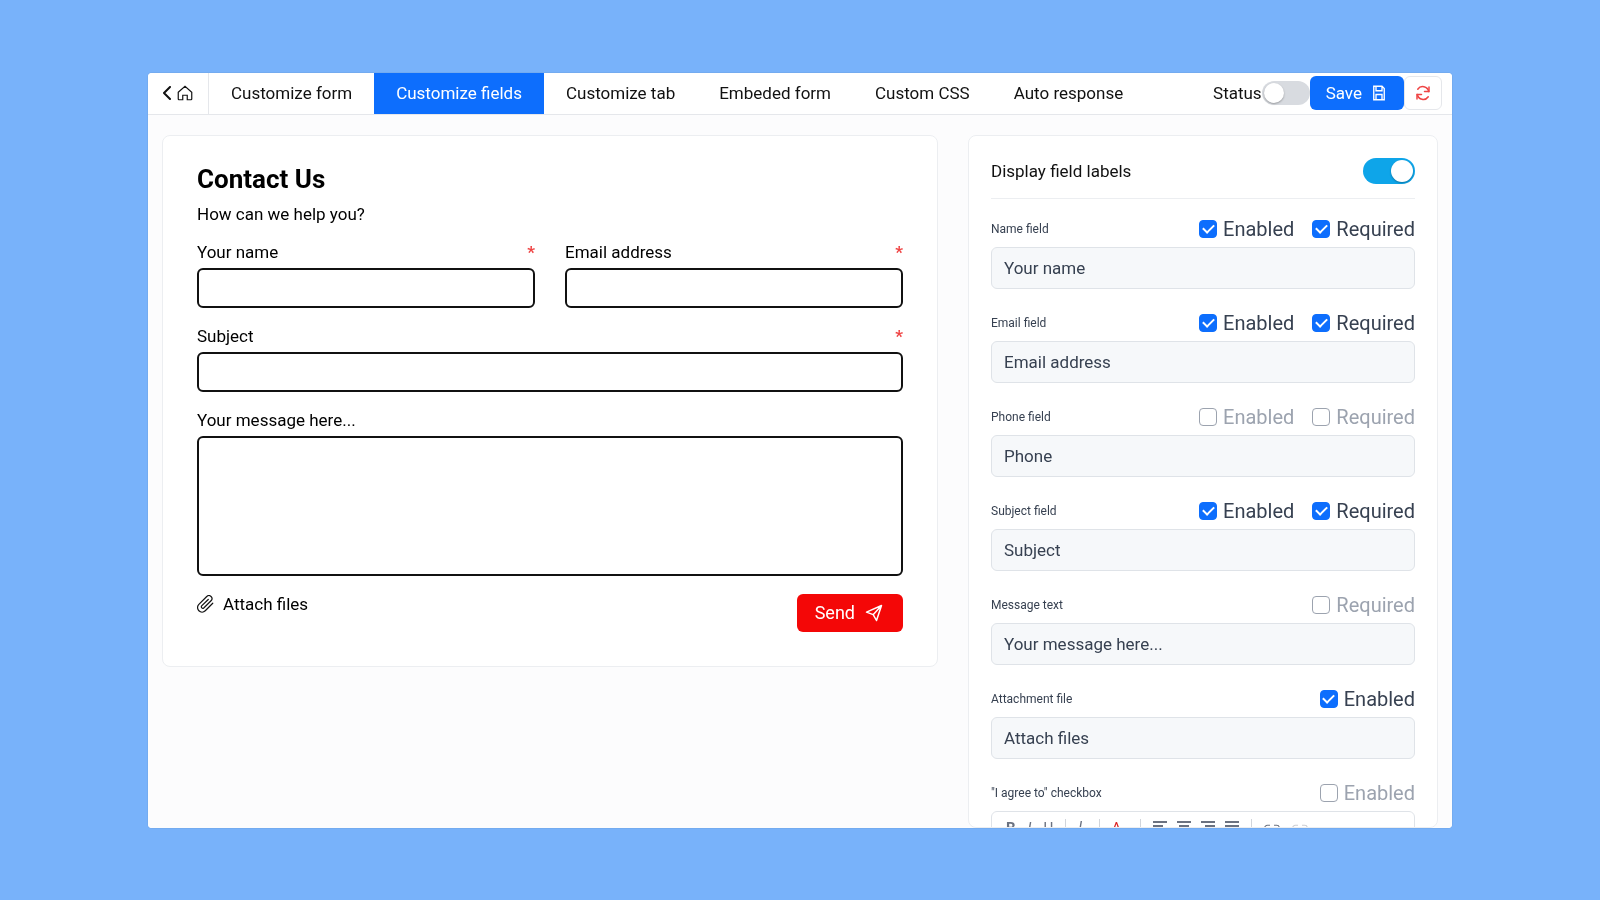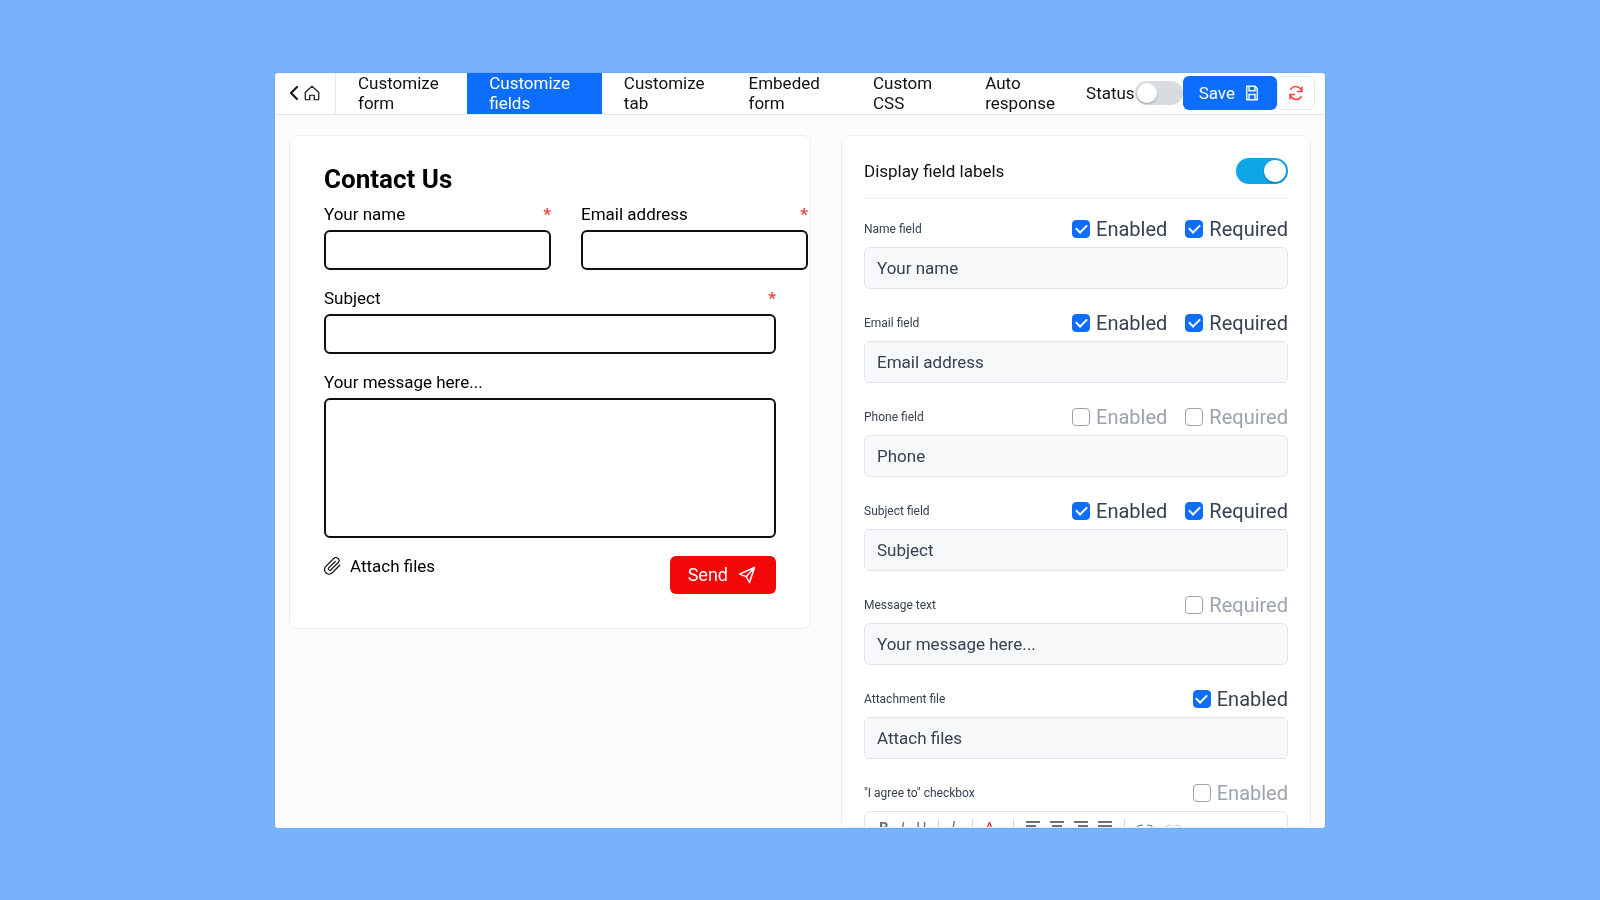--- a/index.html
+++ b/index.html
@@ -1,17 +1,17 @@
 <!DOCTYPE html>
 <html><head>
 <meta charset="utf-8">
 <style>
   *{box-sizing:border-box;margin:0;padding:0;font-family:-apple-system,BlinkMacSystemFont,"Segoe UI",Roboto,Helvetica,Arial,sans-serif;}
   body{background:#78b2fa;display:flex;align-items:center;justify-content:center;width:1600px;height:900px;overflow:hidden;}
-  .frame{width:1050px;height:755px;background:#fff;border-radius:4px;overflow:hidden;display:flex;flex-direction:column;box-shadow:0 0 0 1px rgba(0,0,0,.04);}
+  .frame{width:1304px;height:755px;background:#fff;border-radius:4px;overflow:hidden;display:flex;flex-direction:column;box-shadow:0 0 0 1px rgba(0,0,0,.04);}
   
   .toolbar{display:flex;align-items:stretch;height:42px;border-bottom:1px solid #e5e7eb;background:#fff;}
   .homebox{display:flex;align-items:center;gap:4px;padding:0 14px;border-right:1px solid #e5e7eb;}
   .tabs{display:flex;align-items:stretch;}
   .tab{display:flex;align-items:center;padding:0 22px;font-size:17px;color:#111;cursor:pointer;}
   .tab.active{background:#0d6efd;color:#fff;}
   .tbright{margin-left:auto;display:flex;align-items:center;padding-right:10px;}
   .status-label{font-size:17px;color:#111;}
   .switch{position:relative;width:48px;height:24px;background:#d8dbe0;border-radius:999px;cursor:pointer;}
   .switch .knob{position:absolute;top:2px;left:2px;width:20px;height:20px;border-radius:50%;background:#fff;box-shadow:0 1px 2px rgba(0,0,0,.3);}
@@ -117,20 +117,21 @@
             </svg>
         </span>
       </button>
     </div>
   </div>
 
   <div class="body">
 
     <div class="panel preview">
       <h1>Contact Us</h1>
+      <div class="sub">How can we help you?</div>
 
       <div class="row">
         <div class="col">
           <div class="field-label">
               <span>Your name</span>
               <span class="req">*</span>
             </div>
           <input class="txt" style="">
         </div>
         <div class="col">

